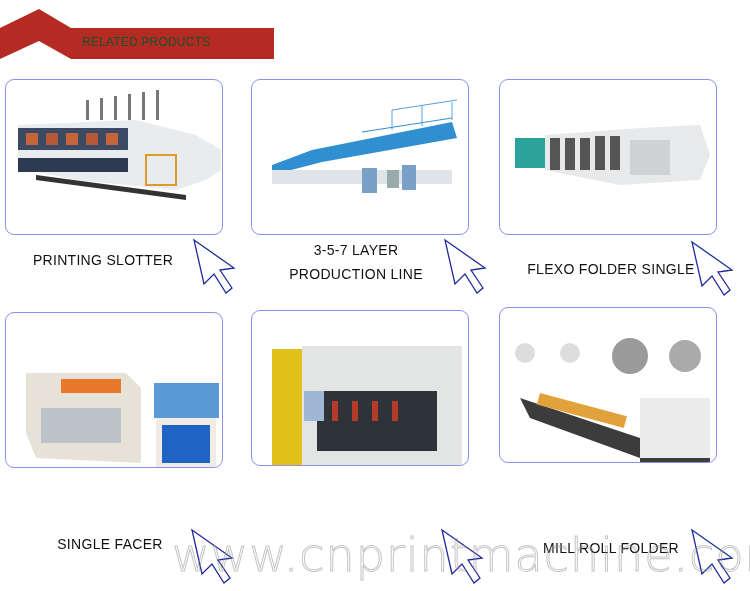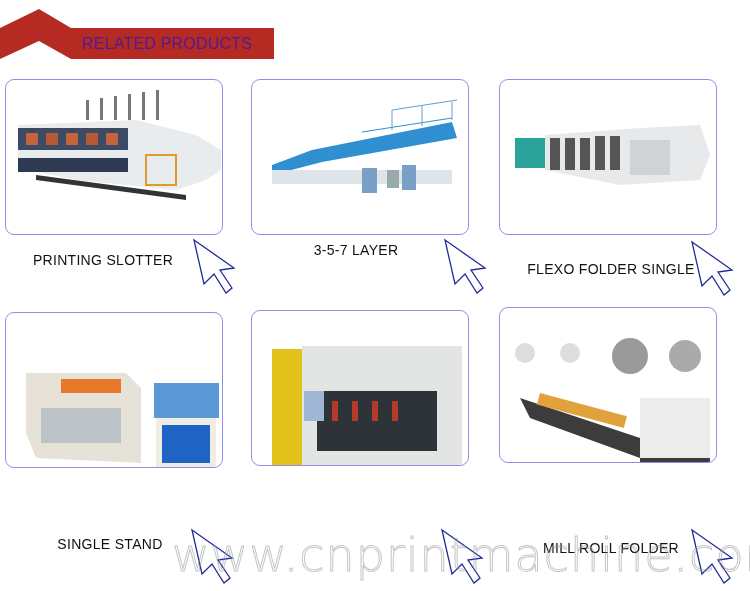--- a/index.html
+++ b/index.html
@@ -1,19 +1,19 @@
 <!DOCTYPE html>
 <html><head>
 <meta charset="utf-8">
 <style>
   html, body { margin:0; padding:0; background:#ffffff; }
   body { width:750px; height:591px; position:relative; overflow:hidden; font-family:"Liberation Sans", sans-serif; }
   .banner { position:absolute; left:0; top:9px; width:274px; height:50px; }
   .banner svg { position:absolute; left:0; top:0; }
-  .banner-text { position:absolute; left:82px; top:26px; color:#4c1d95; font-size:16px; letter-spacing:0.2px; }
+  .banner-text { position:absolute; left:82px; top:26px; color:#14532d; font-size:12px; letter-spacing:0.2px; }
   .card { position:absolute; width:218px; height:156px; border:1px solid #8f8fe8; border-radius:9px; background:#fff; box-sizing:border-box; overflow:hidden; }
   .card svg { position:absolute; left:0; top:0; }
   .caption { position:absolute; text-align:center; color:#111; font-size:14px; line-height:24px; letter-spacing:0.3px; }
   .cursor { position:absolute; width:50px; height:58px; }
   .watermark { position:absolute; left:172px; top:528px; font-size:46px; color:rgba(255,255,255,0); -webkit-text-stroke:1px rgba(150,150,150,0.55); letter-spacing:1px; font-family:"DejaVu Sans", sans-serif; font-weight:300; white-space:nowrap; }
 </style>
 </head>
 <body>
 
 <div class="banner">
@@ -104,26 +104,27 @@
     <rect x="140" y="90" width="70" height="70" fill="#ececec"></rect>
     <rect x="140" y="150" width="70" height="12" fill="#3c3c3c"></rect>
   </svg>
 </div>
 
 <div class="caption" style="left:8px;top:248px;width:190px;">
   <div>PRINTING SLOTTER</div>
 </div>
 <div class="caption" style="left:248px;top:238px;width:216px;text-align:center;">
   <div>3-5-7 LAYER</div>
+  <div>PRODUCTION LINE</div>
 </div>
 <div class="caption" style="left:518px;top:257px;width:186px;">
   <div>FLEXO FOLDER SINGLE</div>
 </div>
 <div class="caption" style="left:20px;top:532px;width:180px;">
-  <div>SINGLE STAND</div>
+  <div>SINGLE FACER</div>
 </div>
 <div class="caption" style="left:268px;top:532px;width:180px;">
 </div>
 <div class="caption" style="left:518px;top:536px;width:186px;">
   <div>MILL ROLL FOLDER</div>
 </div>
 
 <svg class="cursor" style="left:192px;top:238px;" viewBox="0 0 50 58">
   <polygon points="2,2 42,30 28,32 40,50 34,55 22,36 12,46" fill="#fff" stroke="#1f2a9c" stroke-width="1.3"></polygon>
 </svg>

